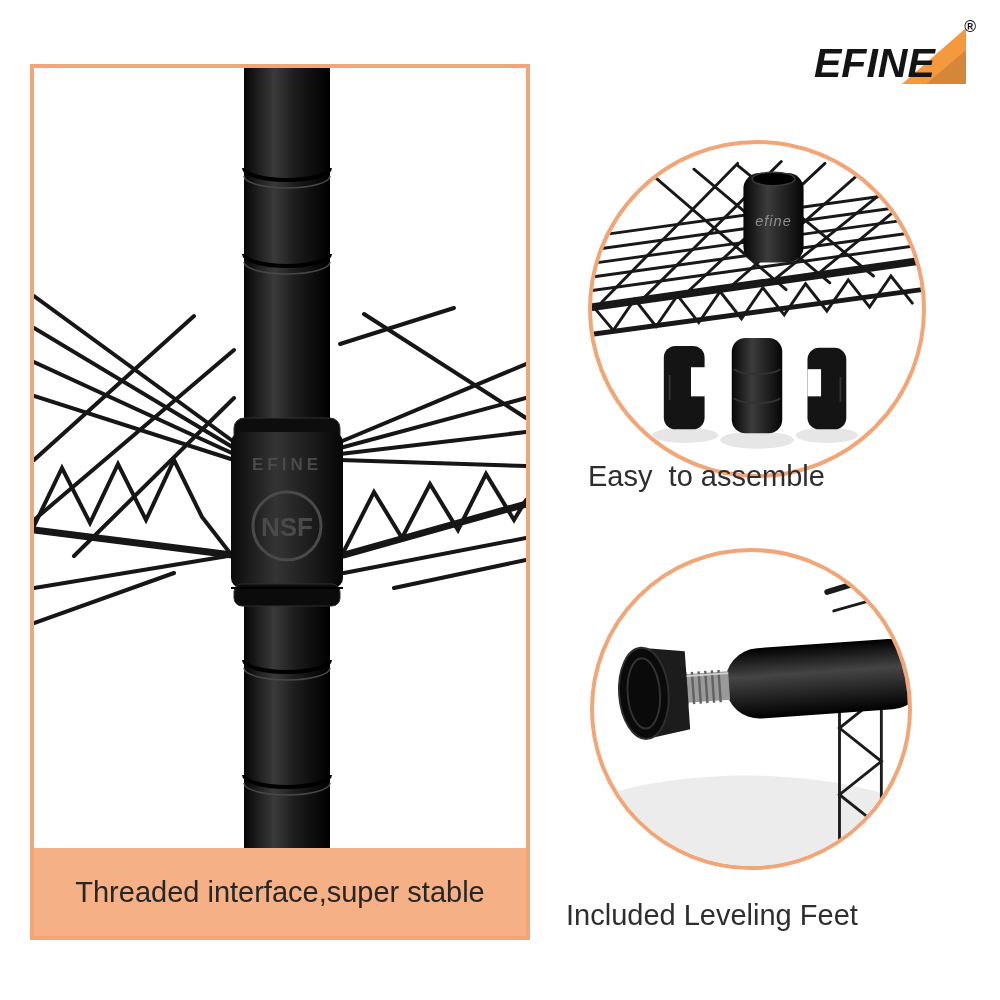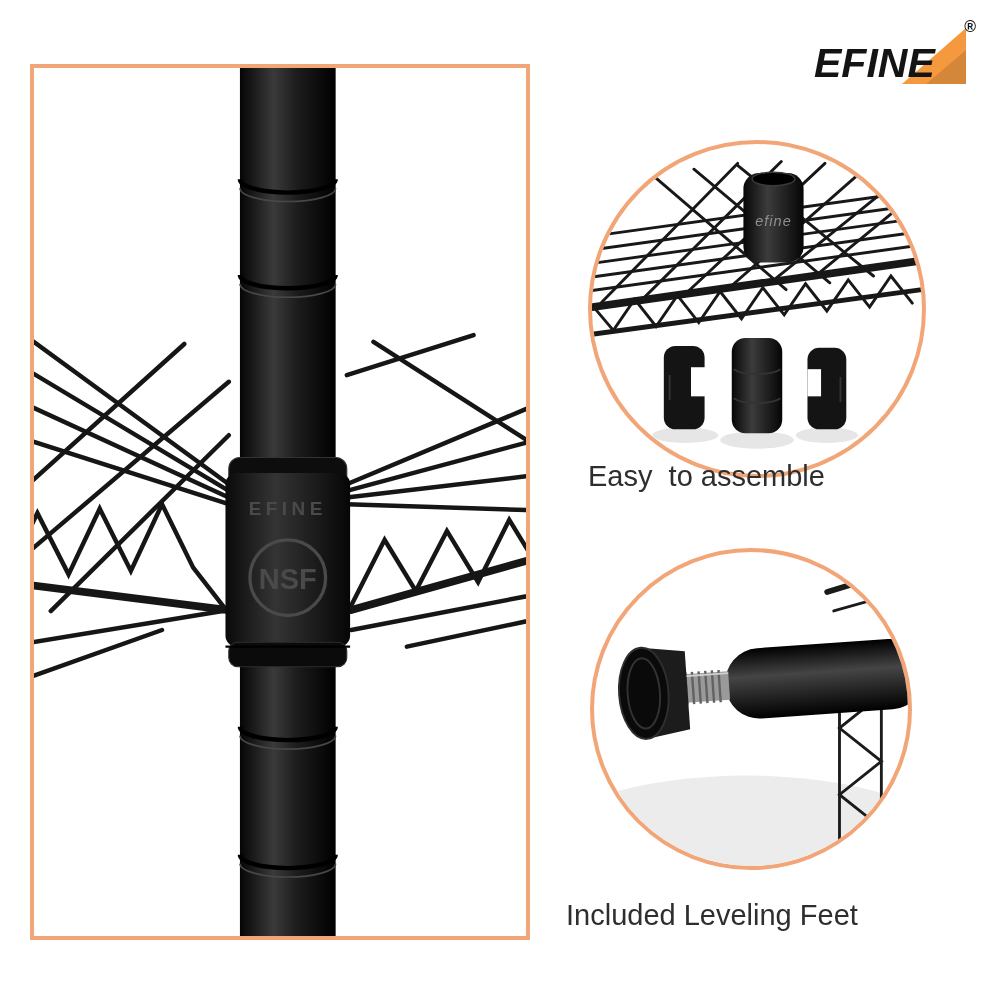--- a/index.html
+++ b/index.html
@@ -135,20 +135,23 @@
           <rect x="200" y="350" width="106" height="26" rx="10" fill="#0d0d0d" stroke="#333" stroke-width="1"></rect>
           <rect x="197" y="364" width="112" height="156" rx="10" fill="url(#collarG)"></rect>
           <text x="253" y="402" text-anchor="middle" font-size="17" font-weight="bold" letter-spacing="4" fill="#4a4a4a">EFINE</text>
           <circle cx="253" cy="458" r="34" fill="none" stroke="#4a4a4a" stroke-width="3"></circle>
           <text x="253" y="468" text-anchor="middle" font-size="26" font-weight="bold" fill="#4a4a4a">NSF</text>
           <rect x="200" y="516" width="106" height="22" rx="8" fill="#0b0b0b" stroke="#2e2e2e" stroke-width="1"></rect>
           <line x1="197" y1="520" x2="309" y2="520" stroke="#000" stroke-width="2"></line>
         </g>
       </svg>
     </div>
+    <figcaption class="left-caption">
+      <span>Threaded interface,super stable</span>
+    </figcaption>
   </figure>
 
   <div class="circle circle-top">
     <svg viewBox="0 0 340 340">
       <defs>
         <linearGradient id="cylG" x1="0" y1="0" x2="1" y2="0">
           <stop offset="0" stop-color="#060606"></stop>
           <stop offset="0.4" stop-color="#3c3c3c"></stop>
           <stop offset="1" stop-color="#050505"></stop>
         </linearGradient>

